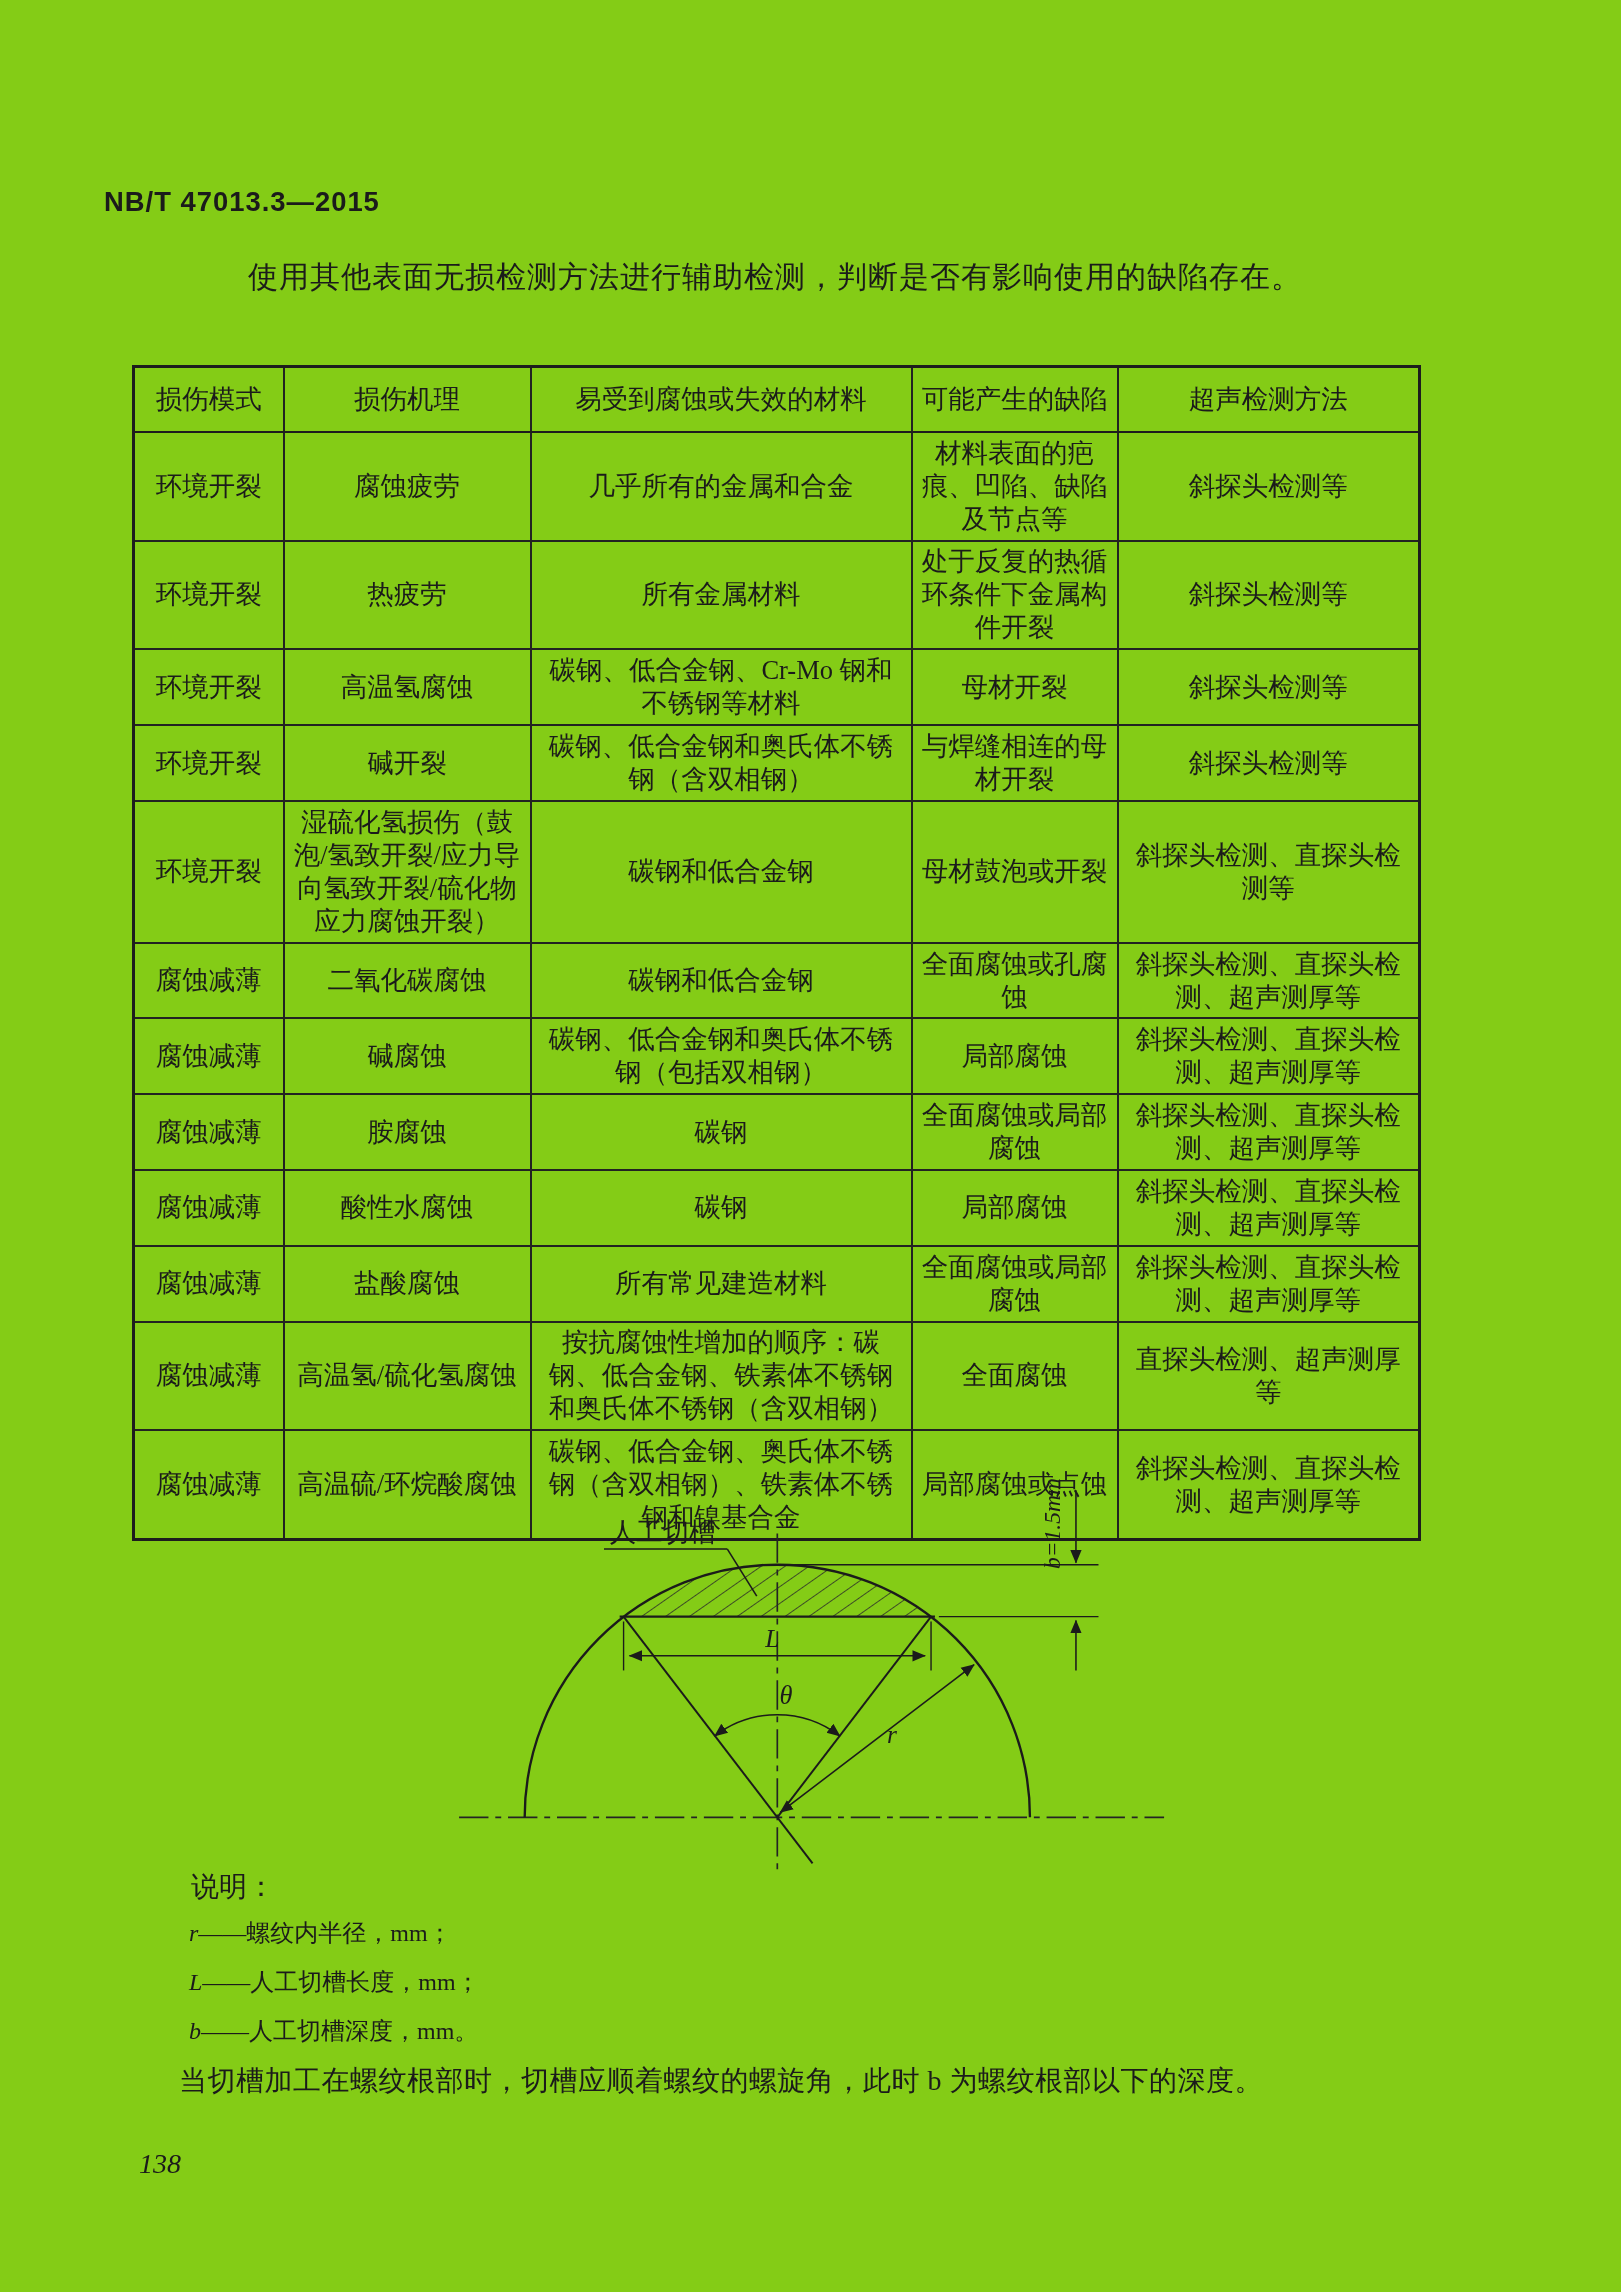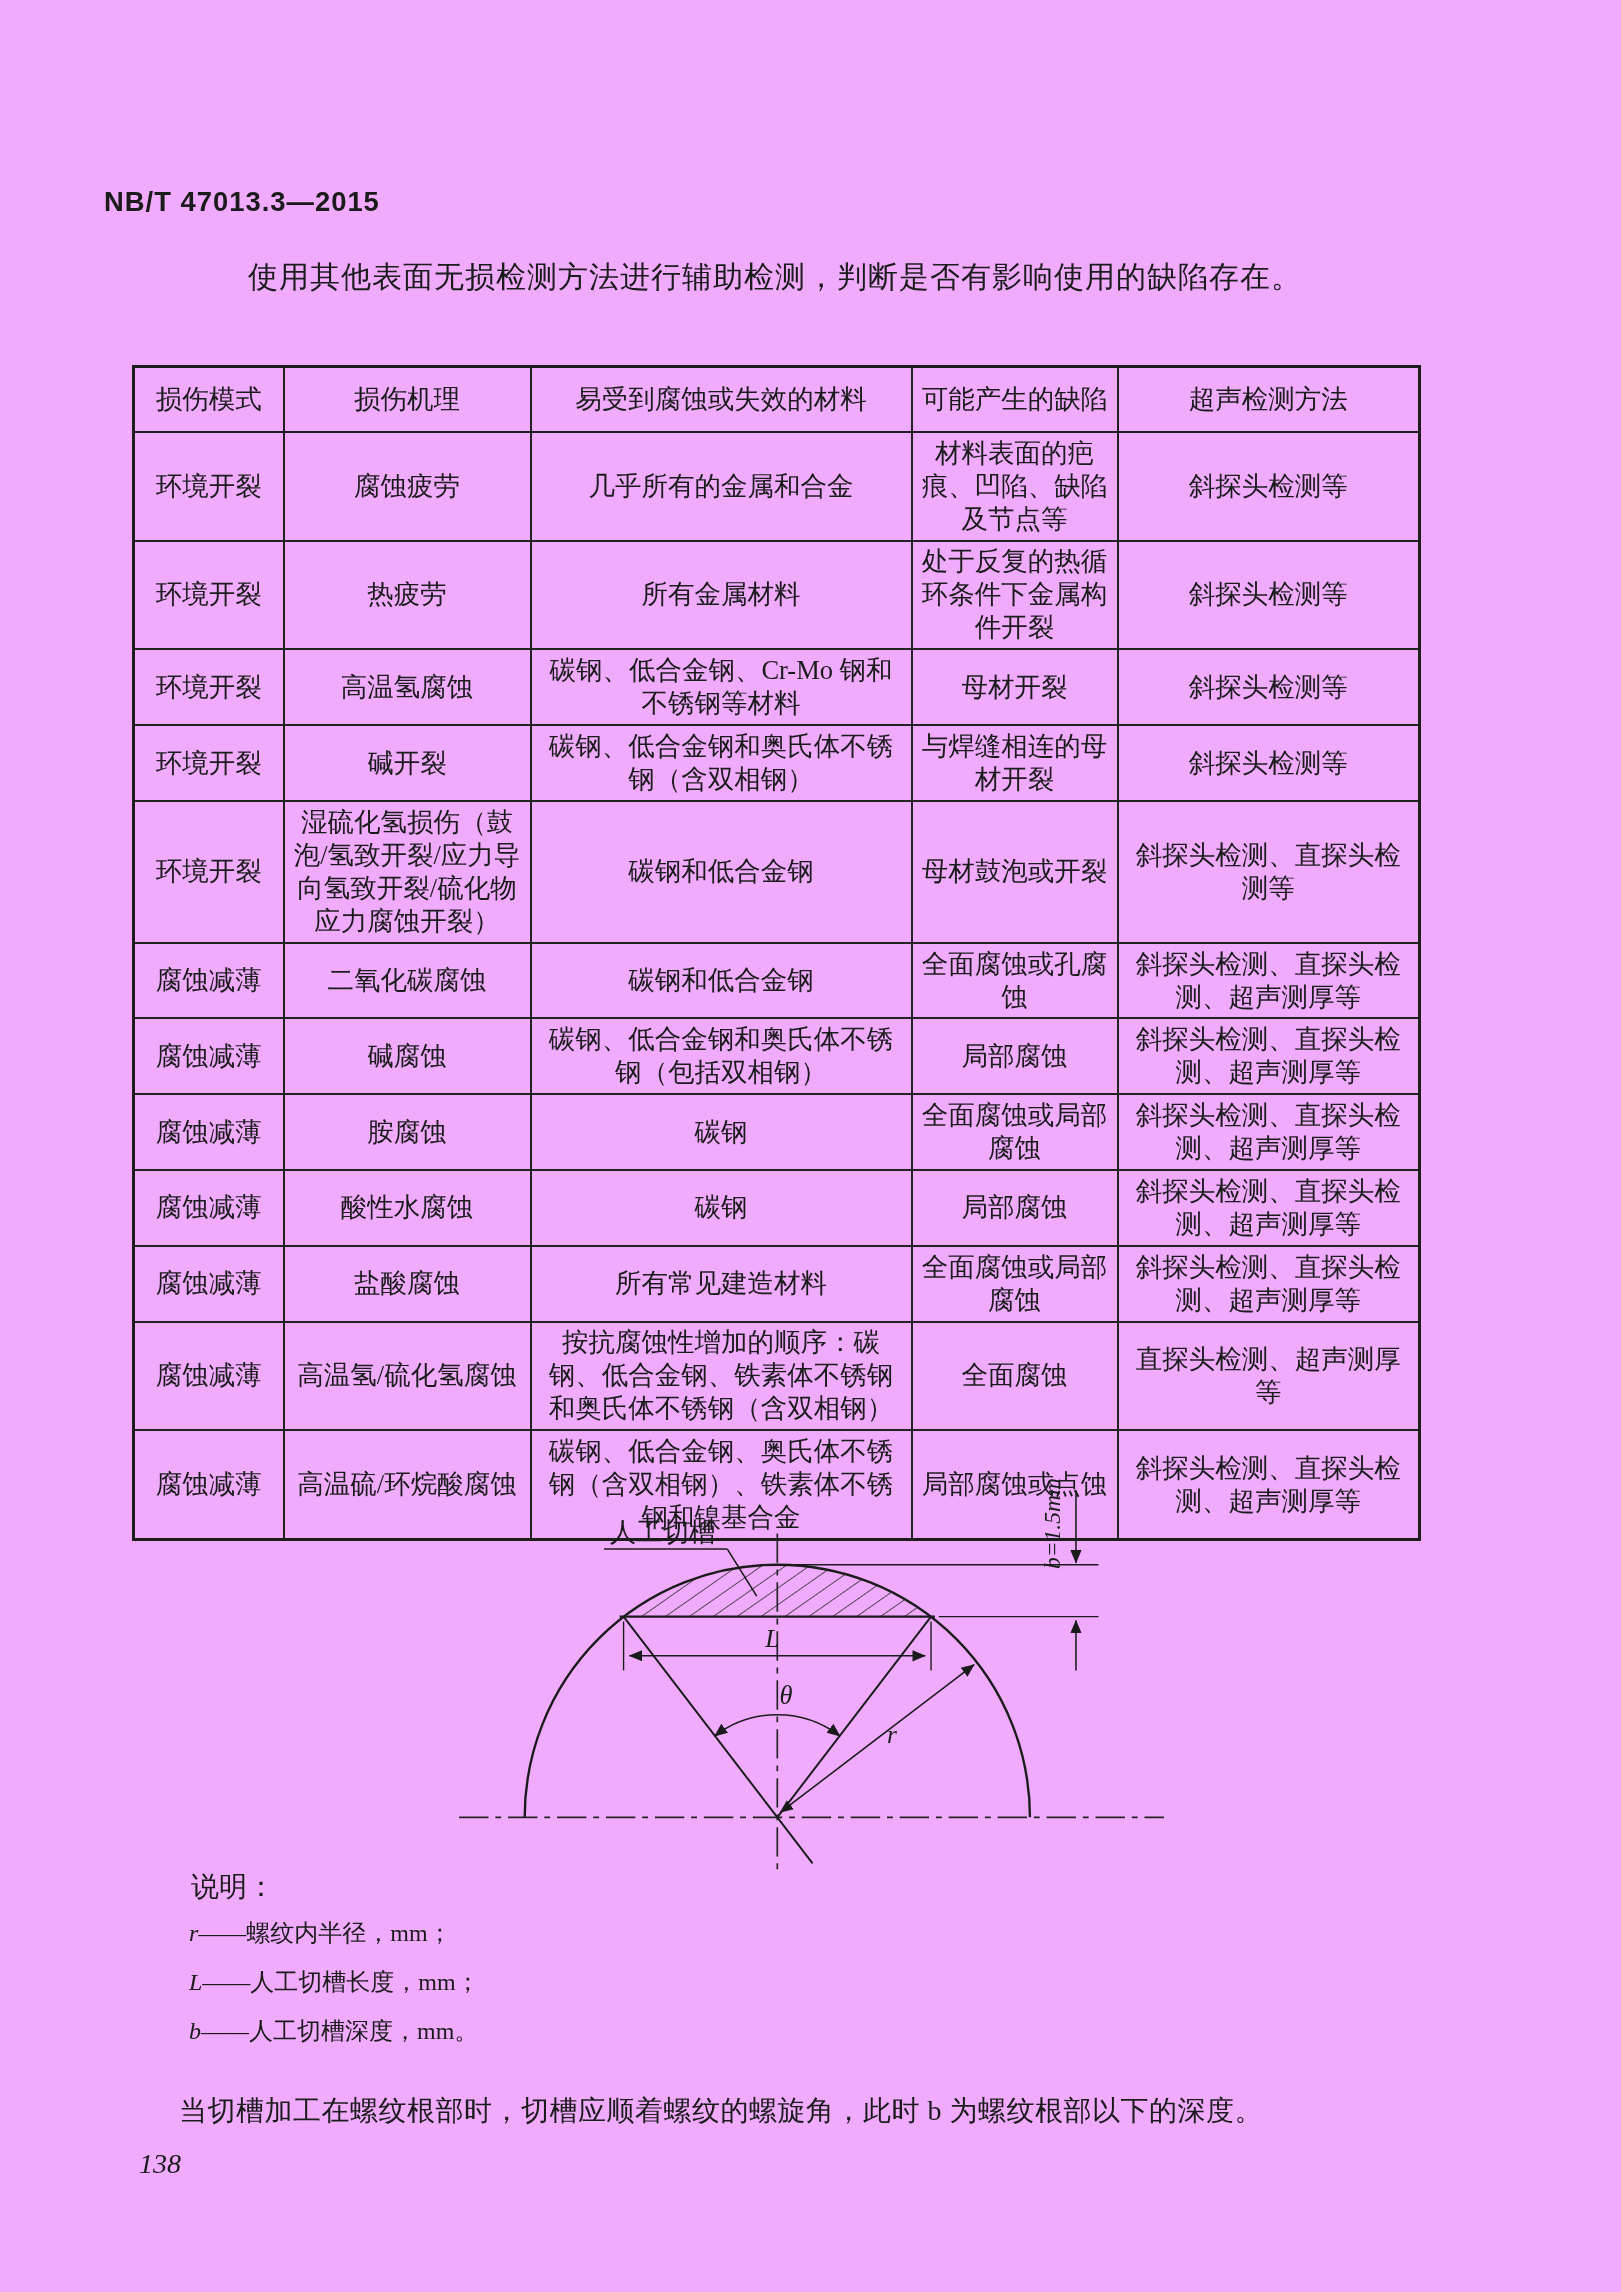--- a/index.html
+++ b/index.html
@@ -1,17 +1,17 @@
 <!DOCTYPE html>
 <html><head>
 <meta charset="utf-8">
 <style>
   html,body{margin:0;padding:0;background:#e8e8e6;}
   .page{
-    position:relative;width:1621px;height:2293px;background:#f0abfc;
+    position:relative;width:1621px;height:2293px;background:#84cc16;
     font-family:"Liberation Serif", serif;color:#1b1b1b;overflow:hidden;
   }
   .std-no{
     position:absolute;left:104px;top:186px;
     font-family:"Liberation Sans", sans-serif;font-weight:600;
     font-size:27.4px;letter-spacing:1px;
   }
   .intro{
     position:absolute;left:248px;top:257px;width:1176px;
     font-size:30px;letter-spacing:1px;
@@ -33,21 +33,21 @@
     padding:3.9px 7.8px;word-break:break-all;
   }
   table.rec thead th{border-bottom:2.9px solid #1d1d1d;font-weight:400;height:55px;}
   .fig{position:absolute;left:390px;top:1457px;}
   .fig svg{display:block;}
   .fig text{font-family:"Liberation Serif", serif;fill:#1b1b1b;}
   .notes{position:absolute;left:0;top:0;width:100%;}
   .notes-title{position:absolute;left:191px;top:1868px;font-size:28px;}
   .note-line{position:absolute;left:189px;font-size:24px;}
   .note-sym{font-style:italic;font-family:"Liberation Serif", serif;}
-  .note-extra{position:absolute;left:179px;top:2062px;font-size:28px;letter-spacing:0.5px;margin-top:30px;}
+  .note-extra{position:absolute;left:179px;top:2062px;font-size:28px;letter-spacing:0.5px;}
   .fig-caption{
     position:absolute;left:132px;top:2103px;width:1286px;text-align:center;
     font-family:"Liberation Sans", sans-serif;font-weight:700;font-size:29px;letter-spacing:2px;
   }
   .page-num{position:absolute;left:139px;top:2148px;font-size:28px;font-style:italic;}
 </style>
 </head>
 <body>
 
 <div class="page">

